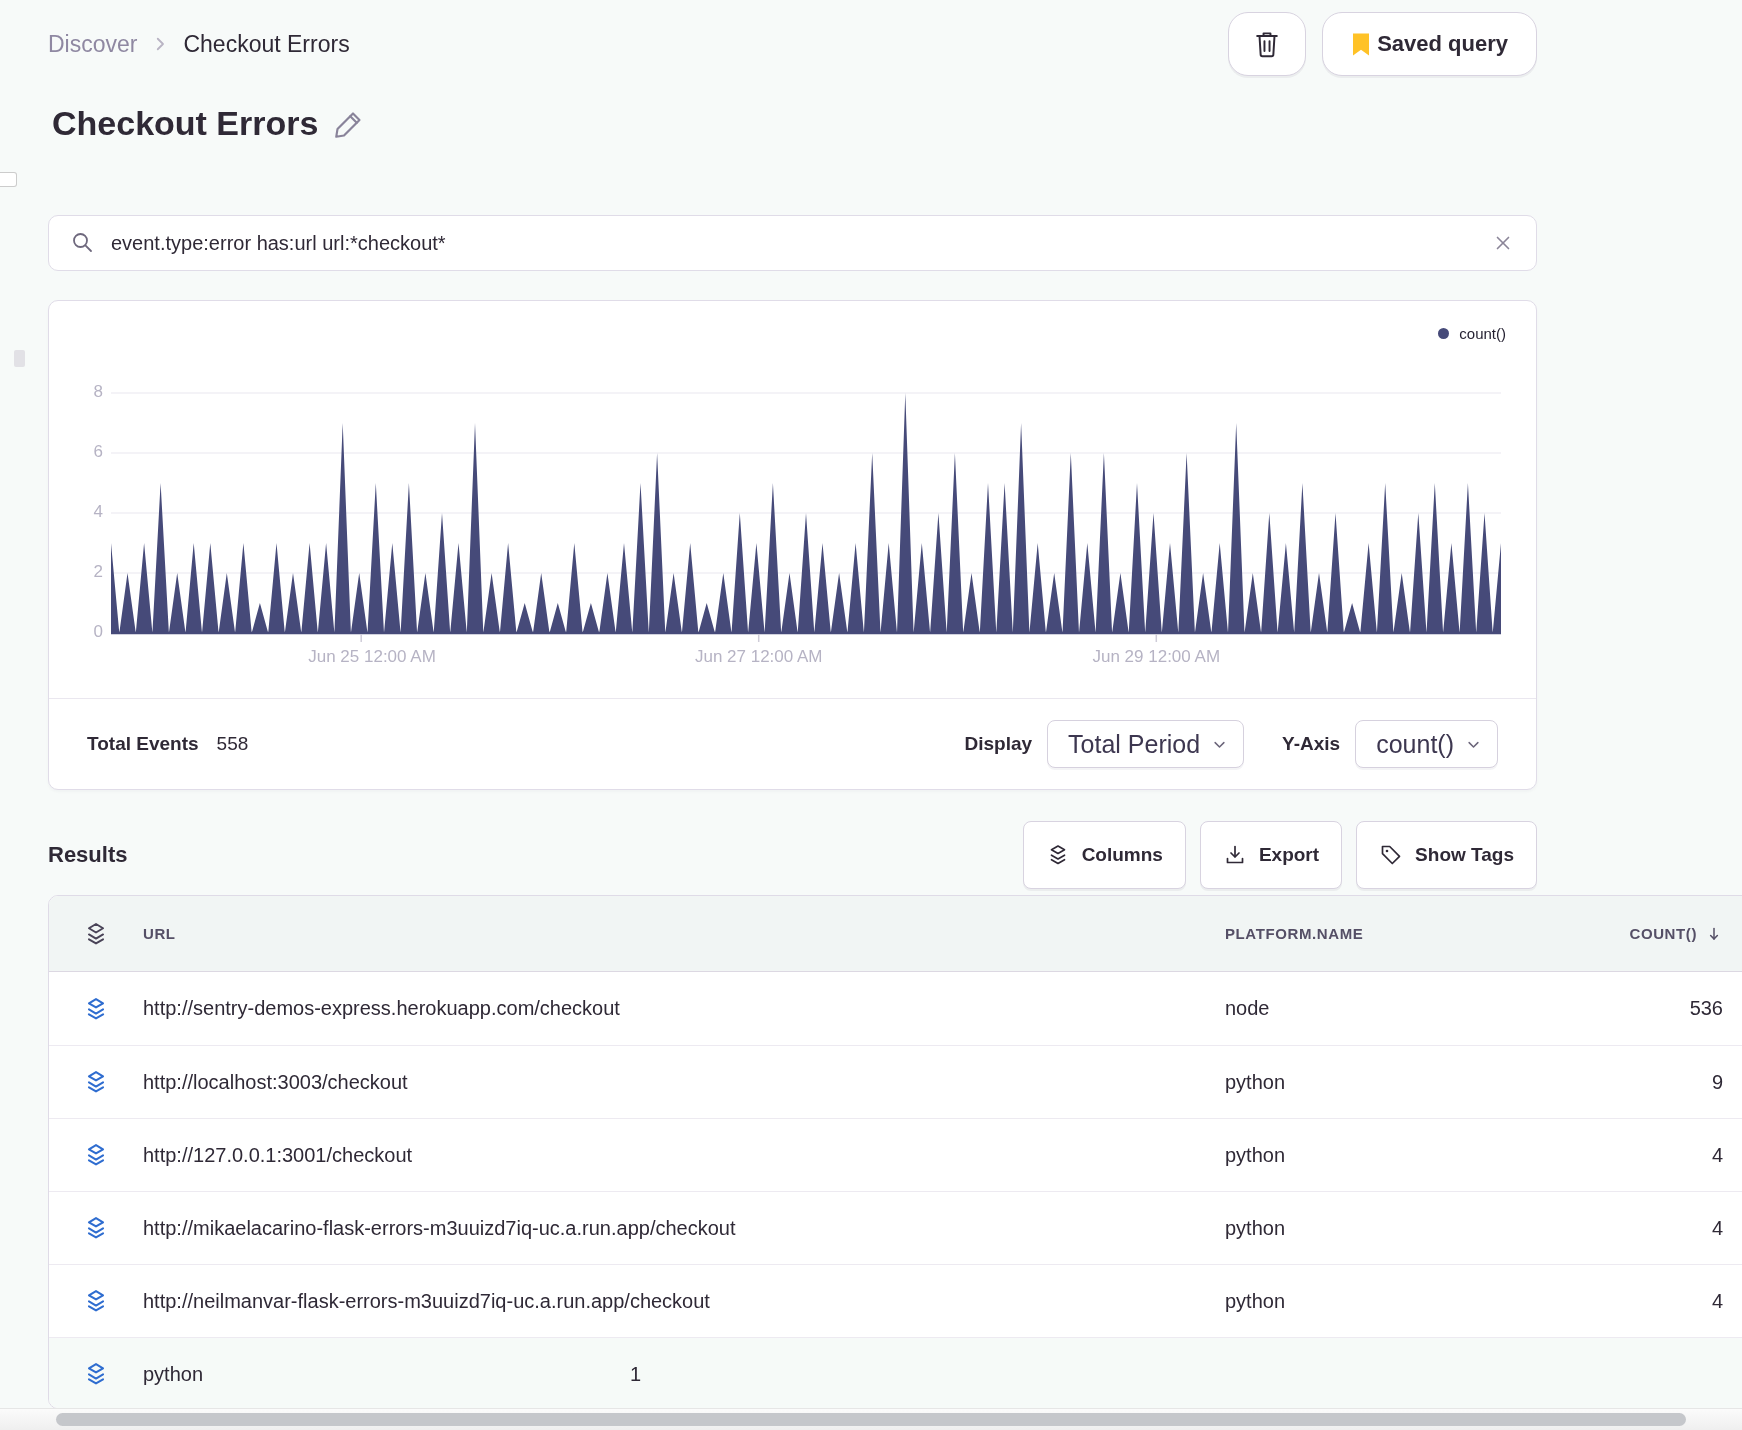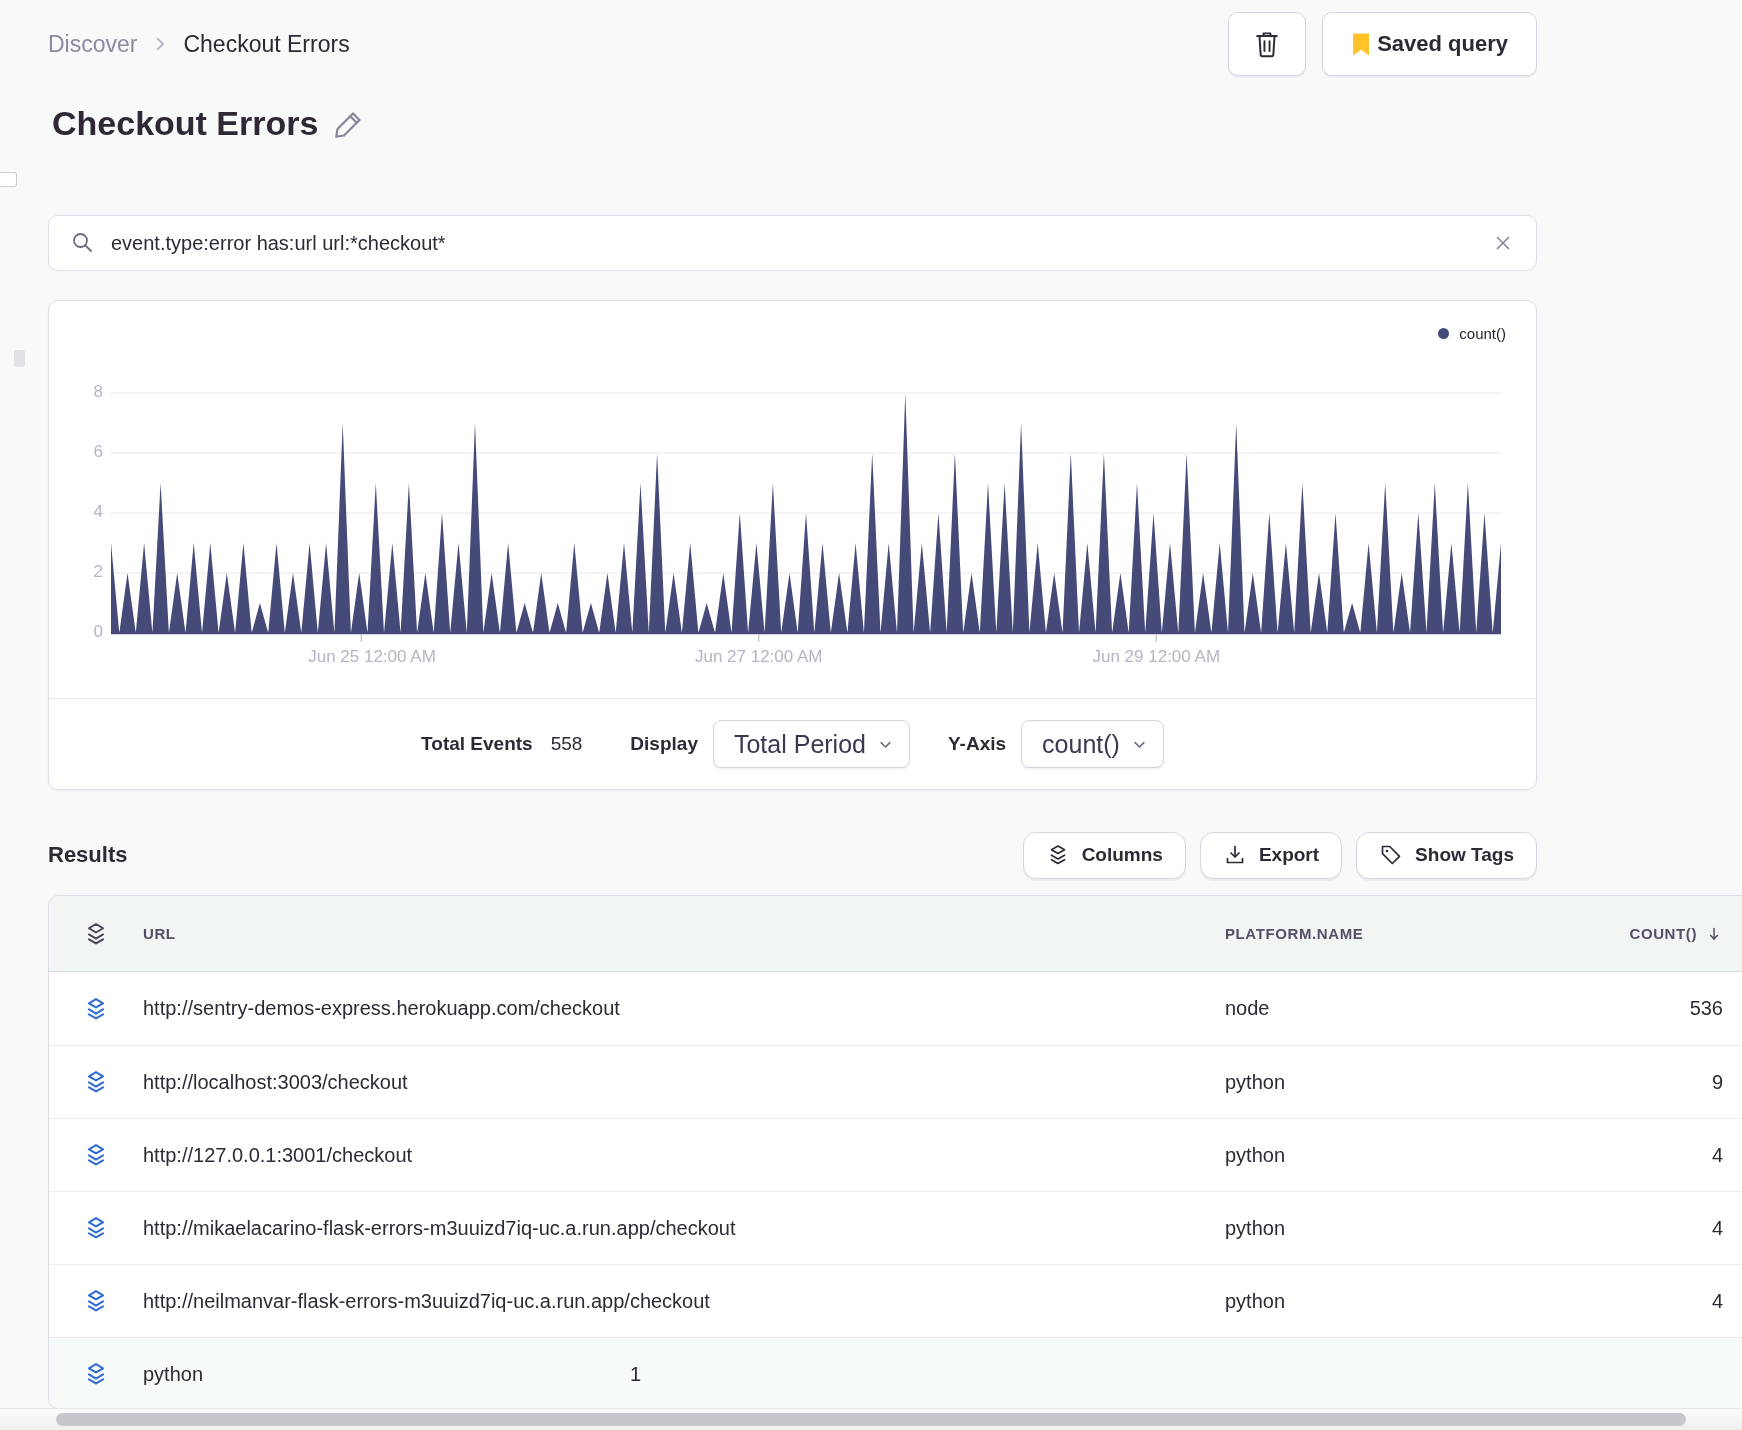--- a/index.html
+++ b/index.html
@@ -14,21 +14,21 @@
 
   
   .topbar { position:absolute; left:48px; width:1489px; top:12px; height:64px;
             display:flex; justify-content:space-between; align-items:center; }
   .breadcrumb { display:flex; align-items:center; gap:14px; font-size:23px; }
   .crumb.muted { color:#8f88a2; cursor:pointer; }
   .crumb.current { color:#2f2936; }
   .crumb-chev { width:18px; height:18px; }
   .top-actions { display:flex; gap:16px; }
   .btn {
-    background:#fff; border:1px solid #d8d3e0; border-radius:10px;
+    background:#fff; border:1px solid #d8d3e0; border-radius:20px;
     box-shadow:0 2px 0 rgba(45,30,70,0.06);
     display:flex; align-items:center; justify-content:center; gap:6px;
     font-family:"Liberation Sans", sans-serif;
     font-size:22px; font-weight:bold; color:#2f2936; cursor:pointer;
   }
   .icon-btn { width:78px; height:64px; }
   .saved-btn { height:64px; padding:0 28px; }
 
   
   .page-title { position:absolute; left:52px; top:104px; display:flex; align-items:center; gap:16px; }
@@ -55,38 +55,38 @@
             font-size:15px; color:#231f30; cursor:pointer; }
   .legend .dot { width:11px; height:11px; border-radius:50%; }
   .plot { position:absolute; left:62px; top:52px; width:1390px; height:330px; }
   #chart-svg { position:absolute; left:0; top:0; }
   .ylab { position:absolute; left:-46px; width:38px; text-align:right;
           font-size:17px; color:#b6b3c4; }
   .xlab { position:absolute; transform:translateX(-50%); top:294px;
           font-size:17px; color:#b6b3c4; white-space:nowrap; }
   .chart-footer { position:absolute; left:0; right:0; top:397px; bottom:0;
     border-top:1px solid #eae7ef; display:flex; align-items:center;
-    justify-content:center; padding:0 38px; }
+    justify-content:space-between; padding:0 38px; }
   .total { display:flex; align-items:baseline; gap:18px; font-size:19px; }
   .total .lbl { font-weight:bold; }
   .controls { display:flex; align-items:center; gap:13px;margin-left:48px; }
   .ctl-lbl { font-size:19px; font-weight:bold; margin-right:2px; }
   .ctl-gap { width:12px; }
   .dropdown { background:#fff; border:1px solid #d6d1de; border-radius:8px;
     box-shadow:0 2px 0 rgba(45,30,70,0.05); height:48px; padding:0 16px 0 20px;
     display:flex; align-items:center; gap:12px; font-size:25px; color:#3d3750;
     font-family:"Liberation Sans", sans-serif; cursor:pointer; }
   .chev { width:15px; height:15px; }
 
   
   .results-row { position:absolute; left:48px; top:826px; width:1489px; height:58px;
     display:flex; align-items:center; justify-content:space-between; }
   .results-row h2 { font-size:22px; font-weight:bold; color:#2f2936; }
   .results-actions { display:flex; gap:14px; }
-  .sm-btn { height:47px; padding:0 22px; border-radius:13px; font-size:19px; gap:12px; }
+  .sm-btn { height:68px; padding:0 22px; border-radius:8px; font-size:19px; gap:12px; }
 
   
   .table-card { position:absolute; left:48px; top:895px; width:1708px; height:514px;
     background:#fff; border:1px solid #dfdbe7; border-radius:10px; overflow:hidden; }
   .thead { height:76px; background:#f1f5f4; border-bottom:1px solid #dcd8e2;
     display:flex; align-items:center; font-size:15px; font-weight:bold;
     letter-spacing:0.6px; color:#554f66; }
   .trow { height:73px; display:flex; align-items:center; border-top:1px solid #edeaf1;
     font-size:20px; color:#2f2936; background:#fff; cursor:pointer; }
   .trow:first-child { border-top:none; }

